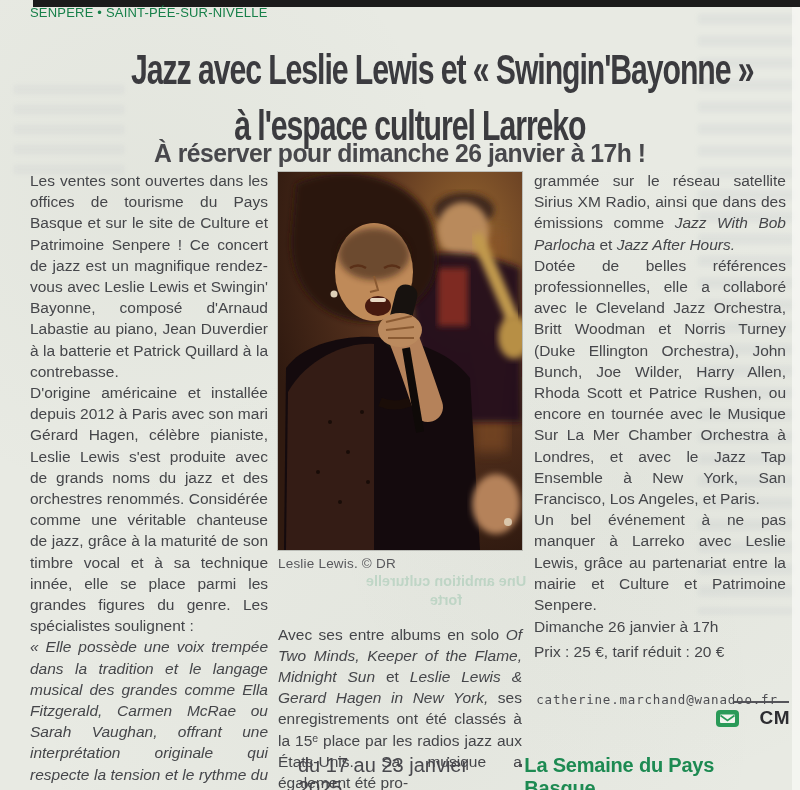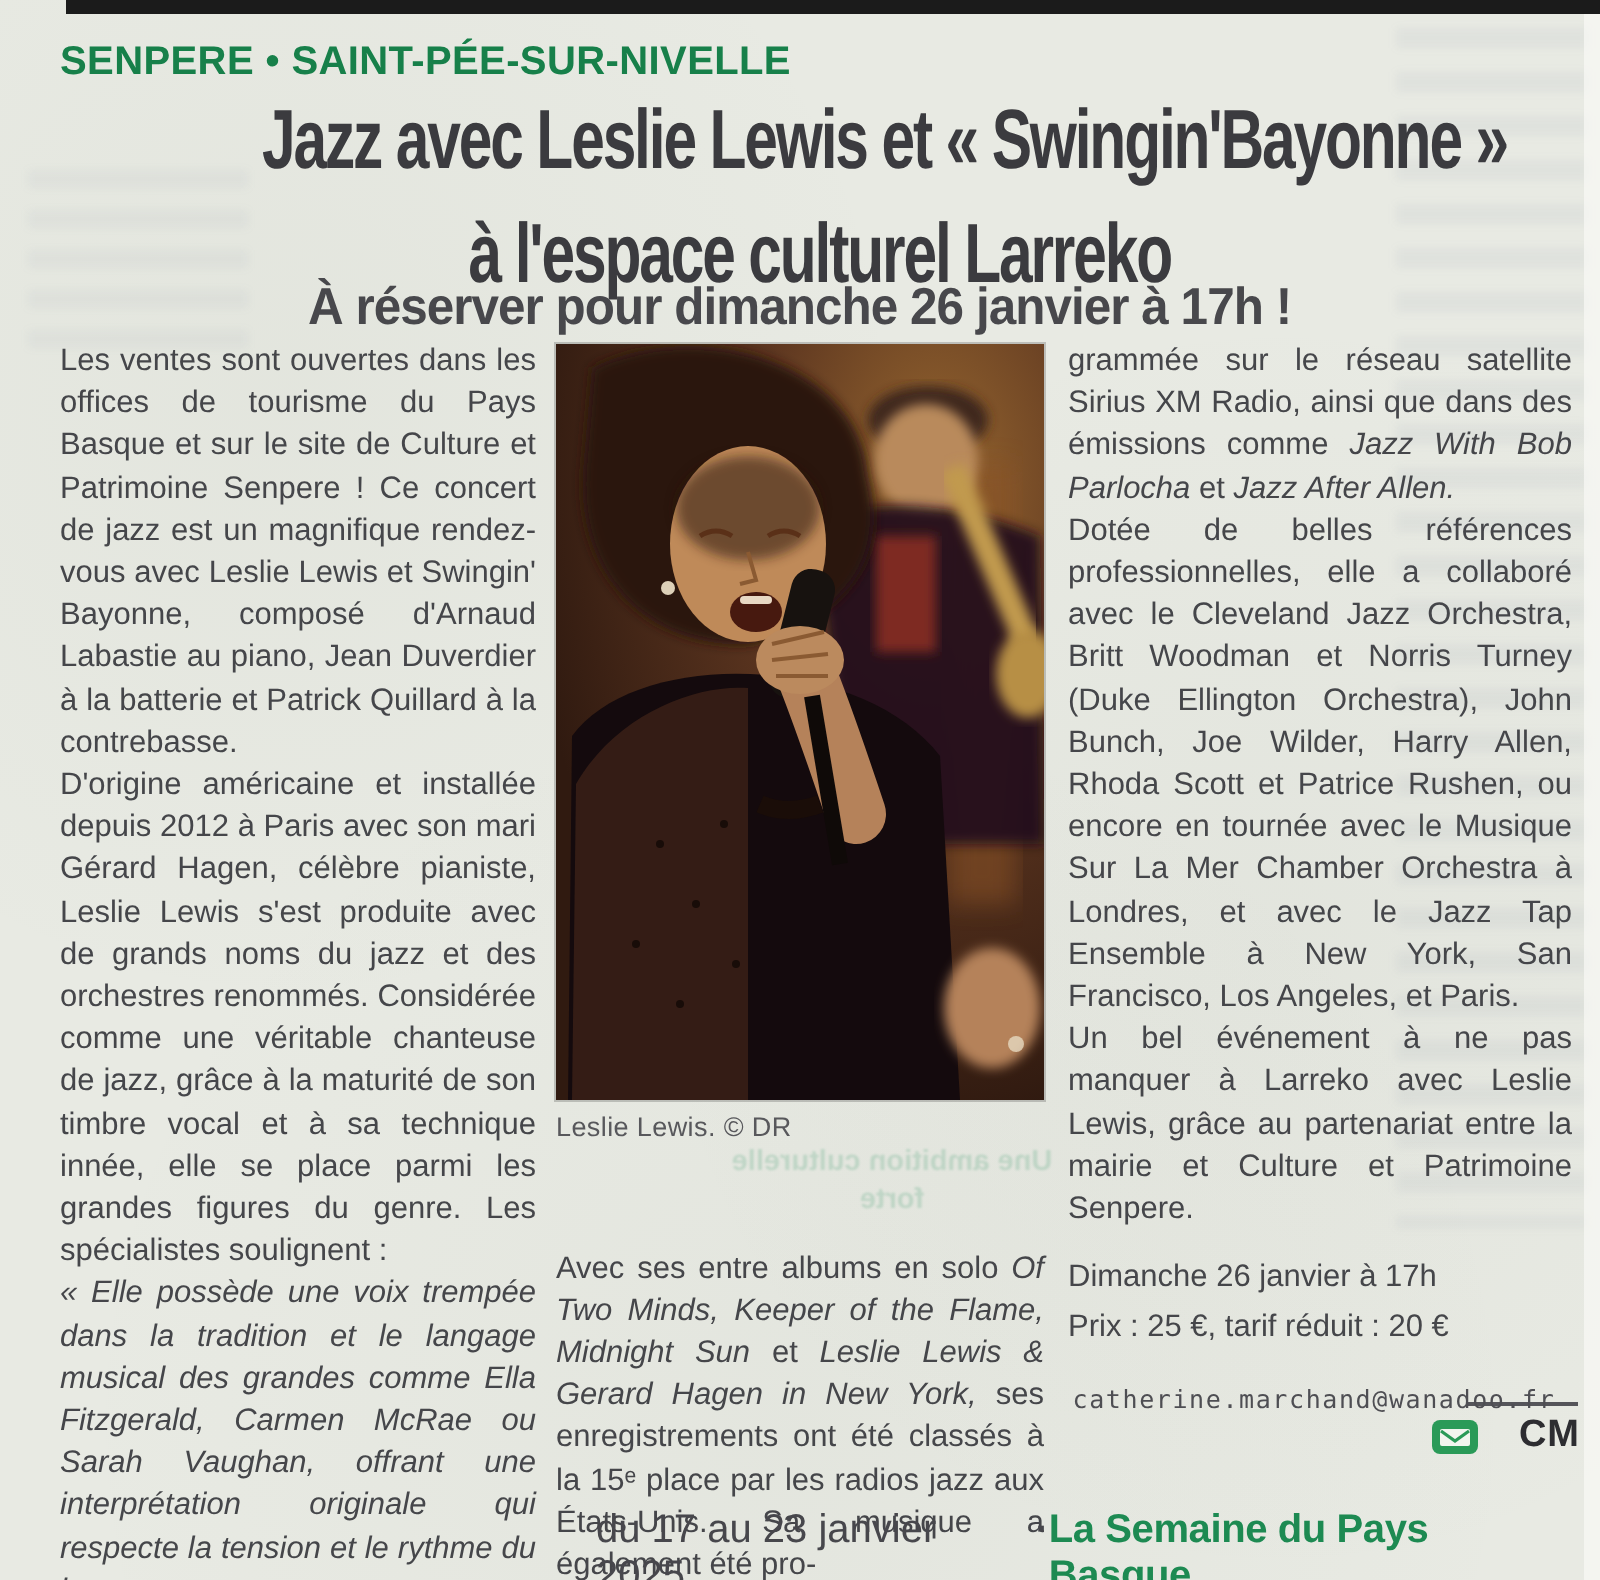--- a/index.html
+++ b/index.html
@@ -18,21 +18,21 @@
   }
   .edge-strip{position:absolute;right:0;top:0;width:8px;height:100%;
     background:rgba(250,250,247,0.65);}
   .ghost-streaks{position:absolute;right:6px;top:14px;width:96px;height:600px;
     background:repeating-linear-gradient(180deg, rgba(95,110,145,0.06) 0 10px, transparent 10px 22px);
     filter:blur(2px);pointer-events:none;}
   .ghost-streaks-left{position:absolute;left:14px;top:85px;width:110px;height:90px;
     background:repeating-linear-gradient(180deg, rgba(95,110,145,0.05) 0 9px, transparent 9px 20px);
     filter:blur(2px);pointer-events:none;}
   .top-bar{position:absolute;left:33px;top:0;width:767px;height:7px;background:#1b1b1b;}
-  .kicker{position:absolute;left:30px;top:20px;font-size:20px;font-weight:bold;
+  .kicker{position:absolute;left:30px;top:5px;font-size:13px;font-weight:normal;
     color:#17804a;letter-spacing:0.2px;}
   .headline{position:absolute;left:0;top:46px;width:800px;text-align:center;
     color:#3b3b3f;font-weight:bold;line-height:47px;margin-left:10px;}
   .headline .hl{display:inline-block;transform:scaleX(0.72);transform-origin:center;
     font-size:42px;letter-spacing:-1.5px;white-space:nowrap;}
   .subhead{position:absolute;left:0;top:138px;width:800px;text-align:center;
     color:#48484c;font-weight:bold;}
   .subhead .sh{display:inline-block;transform:scaleX(0.95);transform-origin:center;
     font-size:26px;letter-spacing:-0.5px;white-space:nowrap;}
   .col{position:absolute;top:170px;color:#45464a;font-size:15.5px;line-height:21.2px;
@@ -45,21 +45,21 @@
   .photo-wrap{position:absolute;left:278px;top:172px;width:244px;height:378px;
     box-shadow:0 0 0 1px rgba(60,60,60,0.25);background:#2a1610;}
   .photo-wrap svg{display:block;}
   .caption{position:absolute;left:278px;top:556px;width:244px;font-size:13.5px;
     color:#58585c;letter-spacing:0.2px;}
   .ghost-mid{position:absolute;left:356px;top:572px;width:180px;text-align:center;
     color:#2f9464;opacity:0.20;font-weight:bold;font-size:14.5px;line-height:19px;
     transform:scaleX(-1);filter:blur(0.6px);pointer-events:none;}
   .mid-par{position:absolute;left:278px;top:608px;width:244px;color:#45464a;
     font-size:15.5px;line-height:21.2px;text-align:justify;}
-  .event{margin-top:12px;line-height:24.5px;text-align:left;}
+  .event{margin-top:0;line-height:24.5px;text-align:left;}
   .sig-line{position:absolute;left:733px;top:701px;width:56px;height:2px;background:#55555a;}
   .byline{position:absolute;left:534px;top:707px;width:256px;display:flex;
     justify-content:flex-end;align-items:center;gap:20px;}
   .byline .initials{font-weight:bold;font-size:19px;color:#2d2d31;letter-spacing:0.5px;}
   .email{position:absolute;left:524px;top:692px;width:266px;text-align:center;
     font-family:"DejaVu Sans Mono", monospace;font-size:12.5px;color:#4e4e53;
     letter-spacing:0.8px;}
   .footer{position:absolute;left:278px;top:754px;width:512px;display:flex;
     align-items:baseline;justify-content:space-between;}
   .footer .date{font-size:20px;color:#47474c;margin-left:20px;}
@@ -158,21 +158,21 @@
   <div class="ghost-mid">
     <div>Une ambition culturelle</div>
     <div>forte</div>
   </div>
 
   <div class="mid-par">
     <p><span>Avec ses entre albums en solo </span><span class="it">Of Two Minds, Keeper of the Flame, Midnight Sun</span><span> et </span><span class="it">Leslie Lewis &amp; Gerard Hagen in New York,</span><span> ses enregistrements ont été classés à la 15ᵉ place par les radios jazz aux États-Unis. Sa musique a également été pro-</span></p>
   </div>
 
   <div class="col col-right">
-    <p><span>grammée sur le réseau satellite Sirius XM Radio, ainsi que dans des émissions comme </span><span class="it">Jazz With Bob Parlocha</span><span> et </span><span class="it">Jazz After Allen.</span></p>
+    <p><span>grammée sur le réseau satellite Sirius XM Radio, ainsi que dans des émissions comme </span><span class="it">Jazz With Bob Parlocha</span><span> et </span><span class="it">Jazz After Hours.</span></p>
     <p>Dotée de belles références professionnelles, elle a collaboré avec le Cleveland Jazz Orchestra, Britt Woodman et Norris Turney (Duke Ellington Orchestra), John Bunch, Joe Wilder, Harry Allen, Rhoda Scott et Patrice Rushen, ou encore en tournée avec le Musique Sur La Mer Chamber Orchestra à Londres, et avec le Jazz Tap Ensemble à New York, San Francisco, Los Angeles, et Paris.</p>
     <p>Un bel événement à ne pas manquer à Larreko avec Leslie Lewis, grâce au partenariat entre la mairie et Culture et Patrimoine Senpere.</p>
     <div class="event">
       <div>Dimanche 26 janvier à 17h</div>
       <div>Prix : 25 €, tarif réduit : 20 €</div>
     </div>
   </div>
 
   <div class="sig-line"></div>
 

